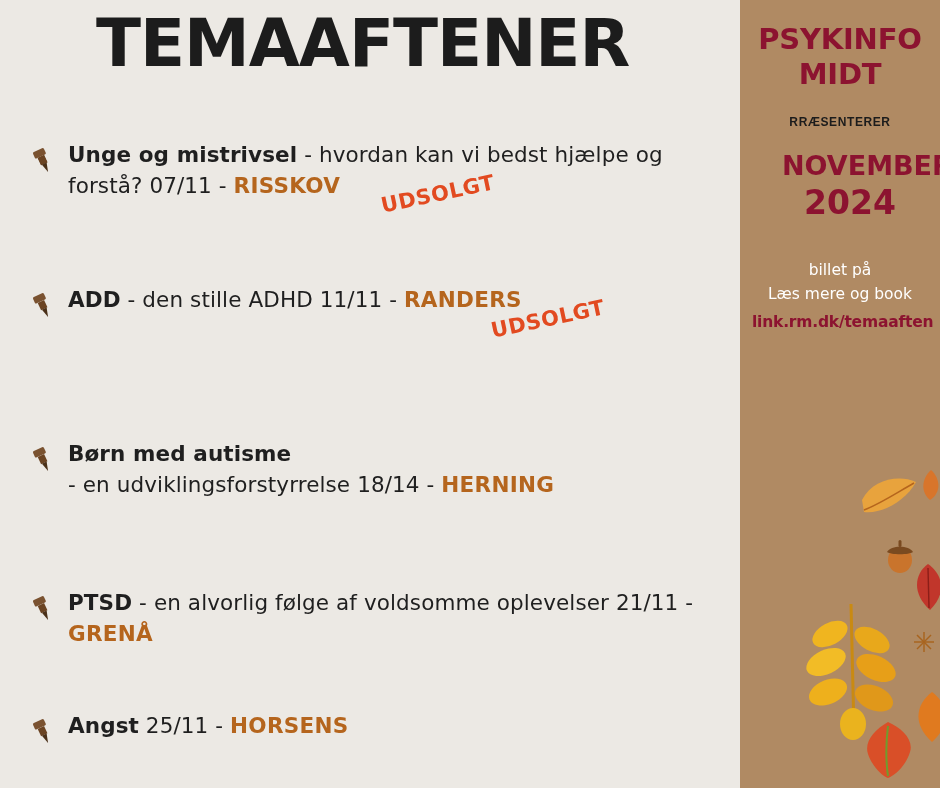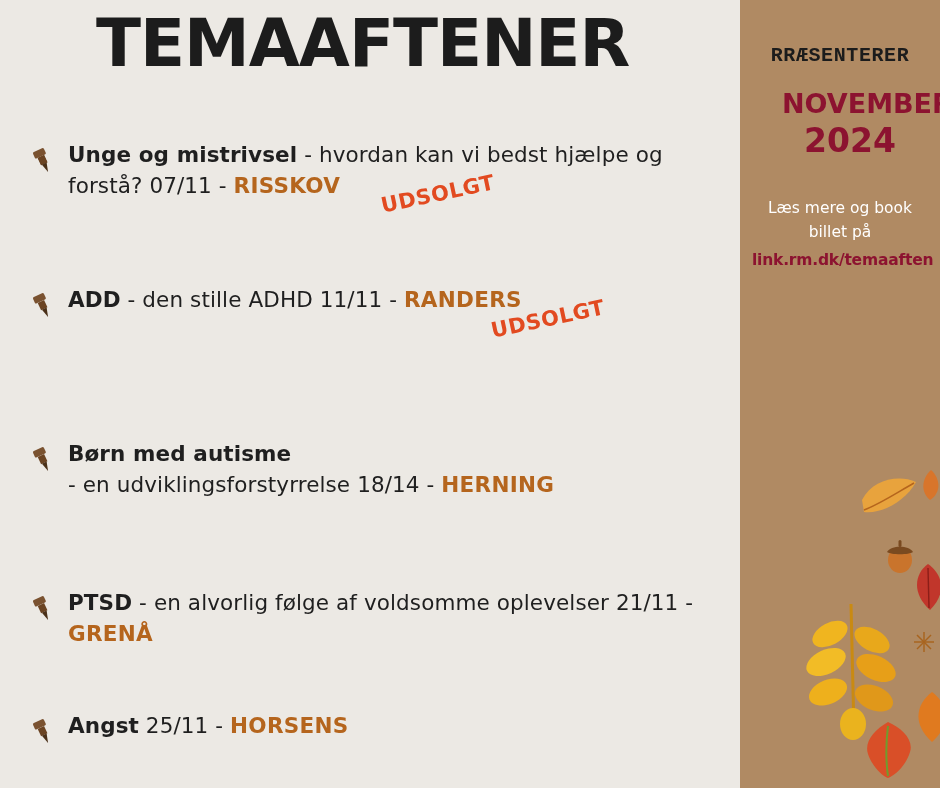--- a/index.html
+++ b/index.html
@@ -110,23 +110,23 @@
     font-weight: bold;
     font-size: 29px;
     line-height: 1.22;
     font-family: "DejaVu Sans", sans-serif;
     letter-spacing: -0.2px;
   }
   .presents {
     margin-top: 22px;
     color: #1c1c1c;
     font-weight: bold;
-    font-size: 20px;
+    font-size: 12px;
     letter-spacing: 0.6px;
-    font-family: Liberation Mono, monospace;
+    font-family: Liberation Sans, sans-serif;
   }
   .month {
     margin-top: 20px;
     color: #8c1330;
     font-weight: bold;
     font-size: 27px;
     line-height: 1.25;
     font-family: "DejaVu Sans", sans-serif;
     padding-left: 42px;
   }
@@ -294,25 +294,27 @@
       <g stroke="#a8641f" stroke-width="1.5">
         <line x1="12" y1="2" x2="12" y2="22"></line>
         <line x1="2" y1="12" x2="22" y2="12"></line>
         <line x1="5" y1="5" x2="19" y2="19"></line>
         <line x1="19" y1="5" x2="5" y2="19"></line>
       </g>
     </svg>
 
     <div class="right-inner">
       <div class="brand">
+        <div>PSYKINFO</div>
+        <div>MIDT</div>
       </div>
       <div class="presents">RRÆSENTERER</div>
       <div class="month">NOVEMBER</div>
       <div class="year">2024</div>
       <div class="book-info">
+        <div>billet på</div>
         <div>Læs mere og book</div>
-        <div>billet på</div>
         <a href="#" class="book-link">link.rm.dk/temaaften</a>
       </div>
     </div>
   </div>
 
 </div>
 
 </body></html>

